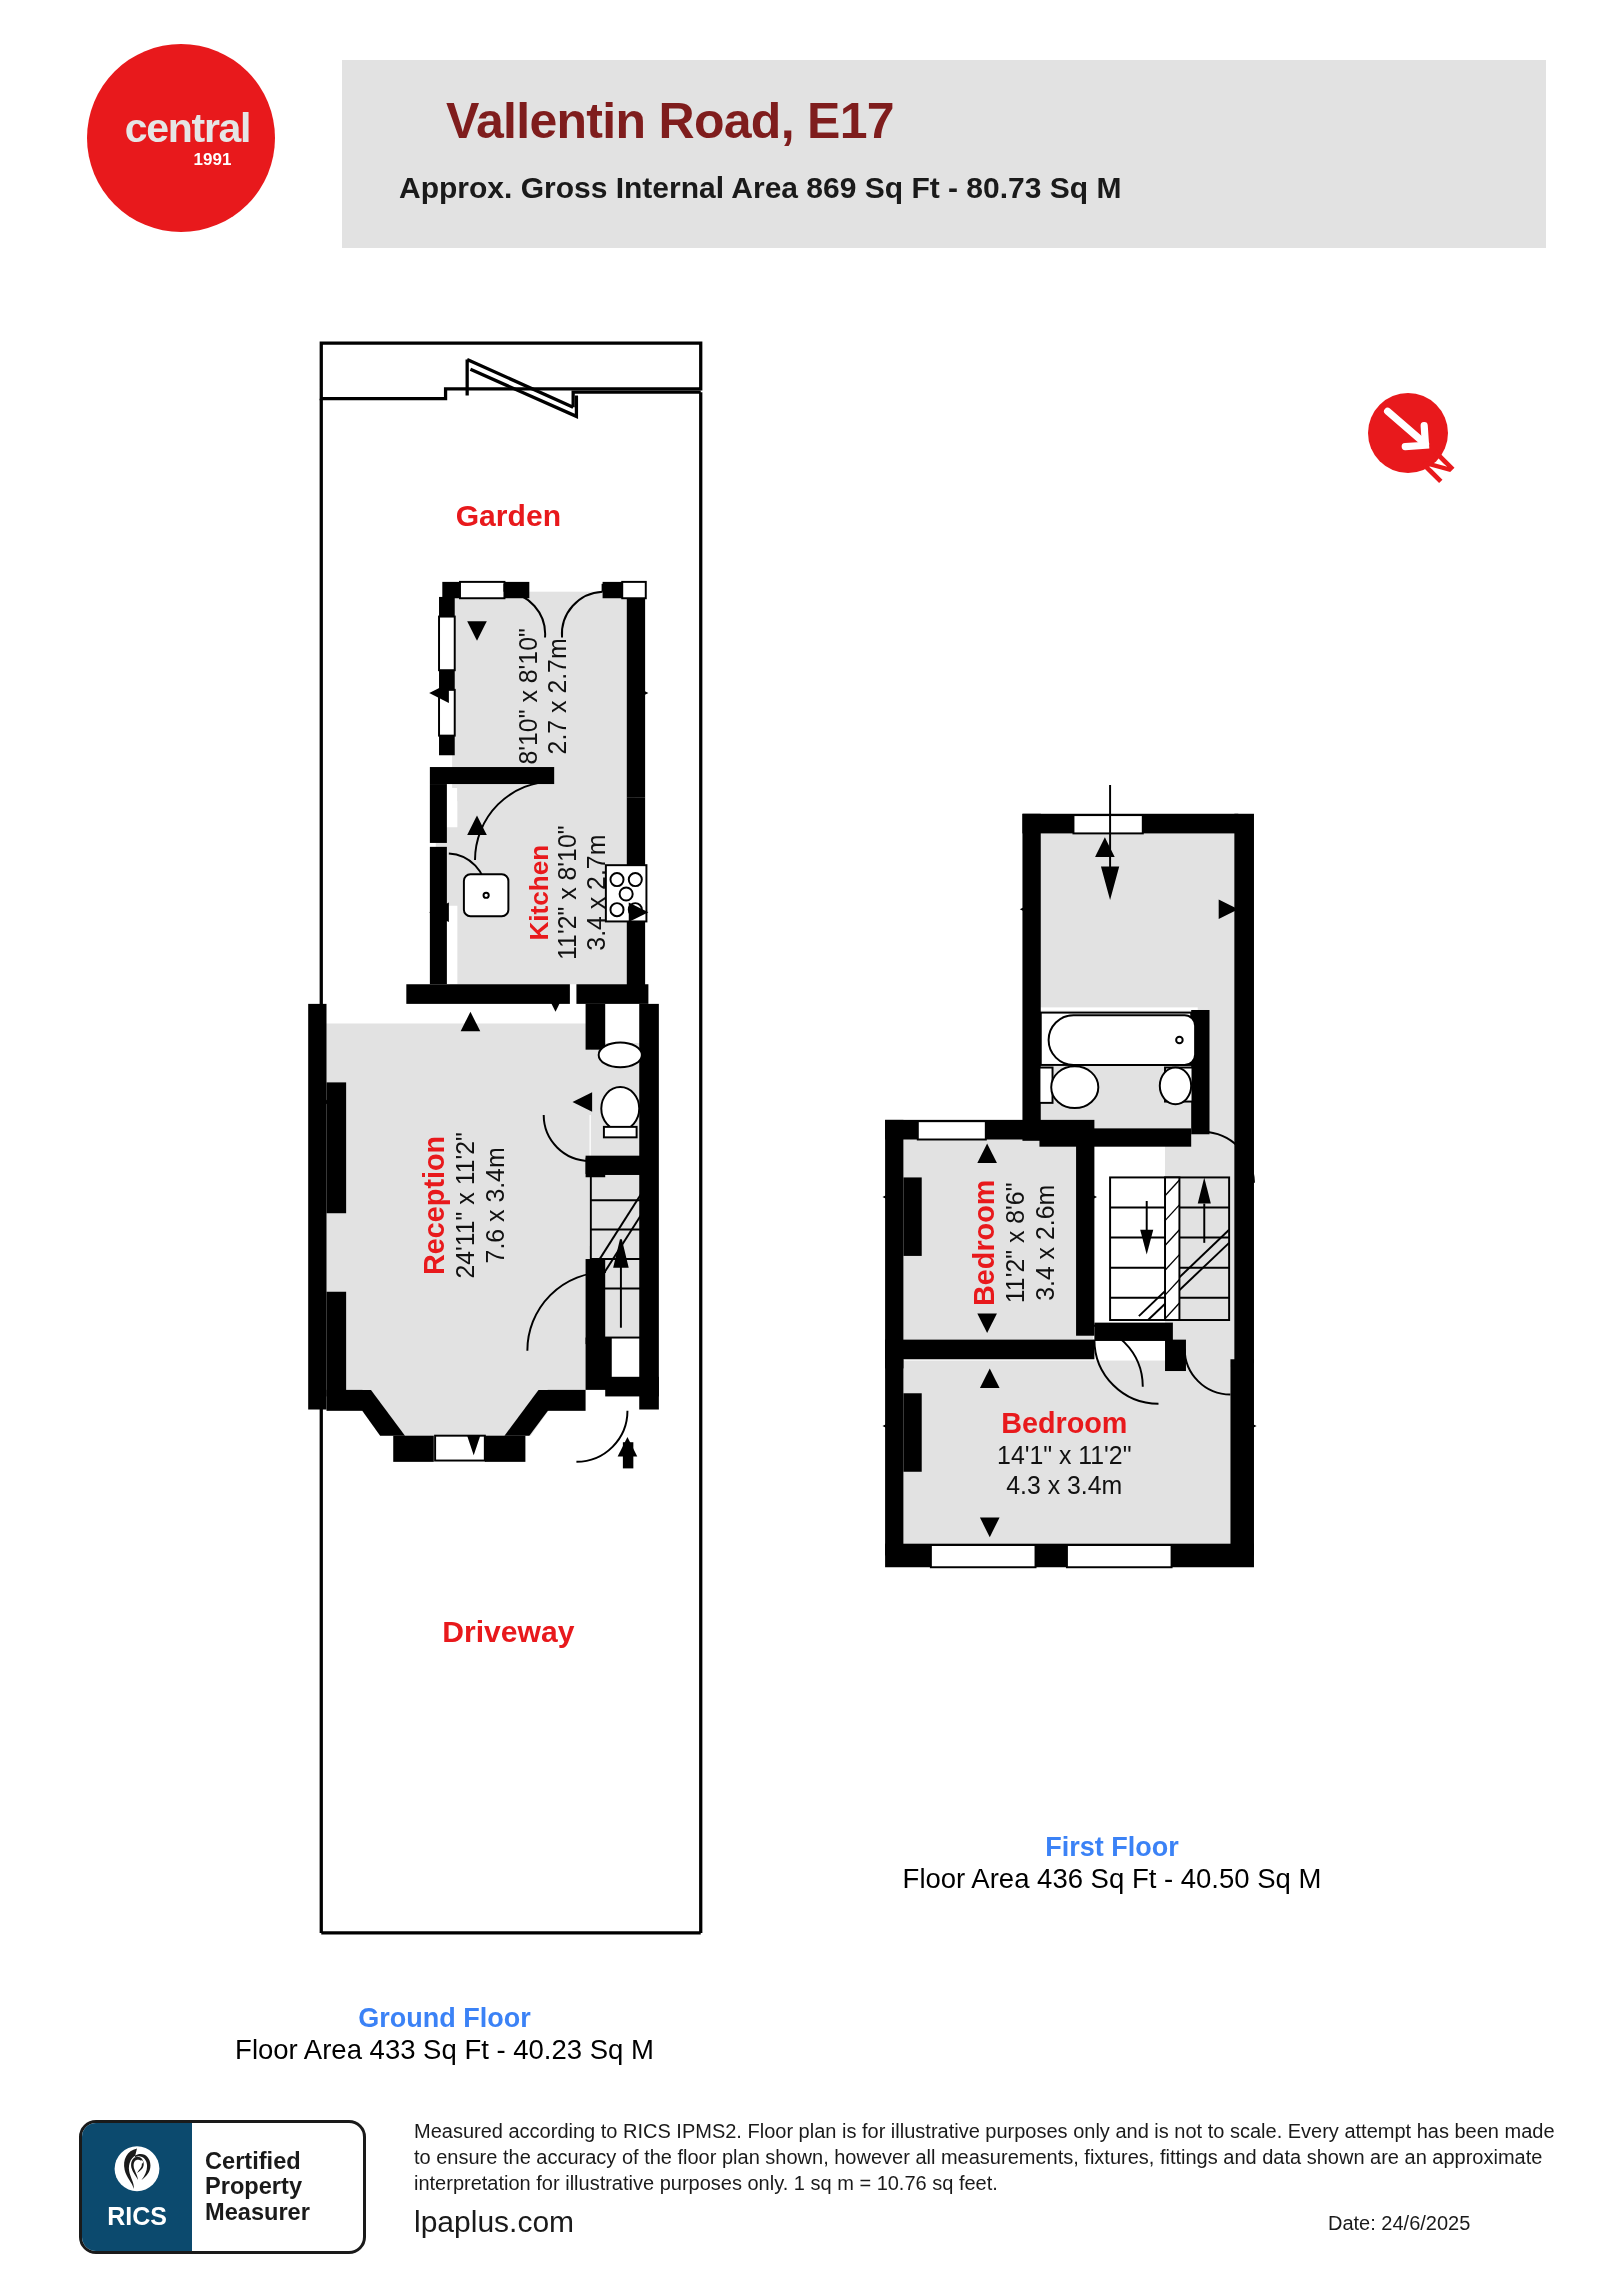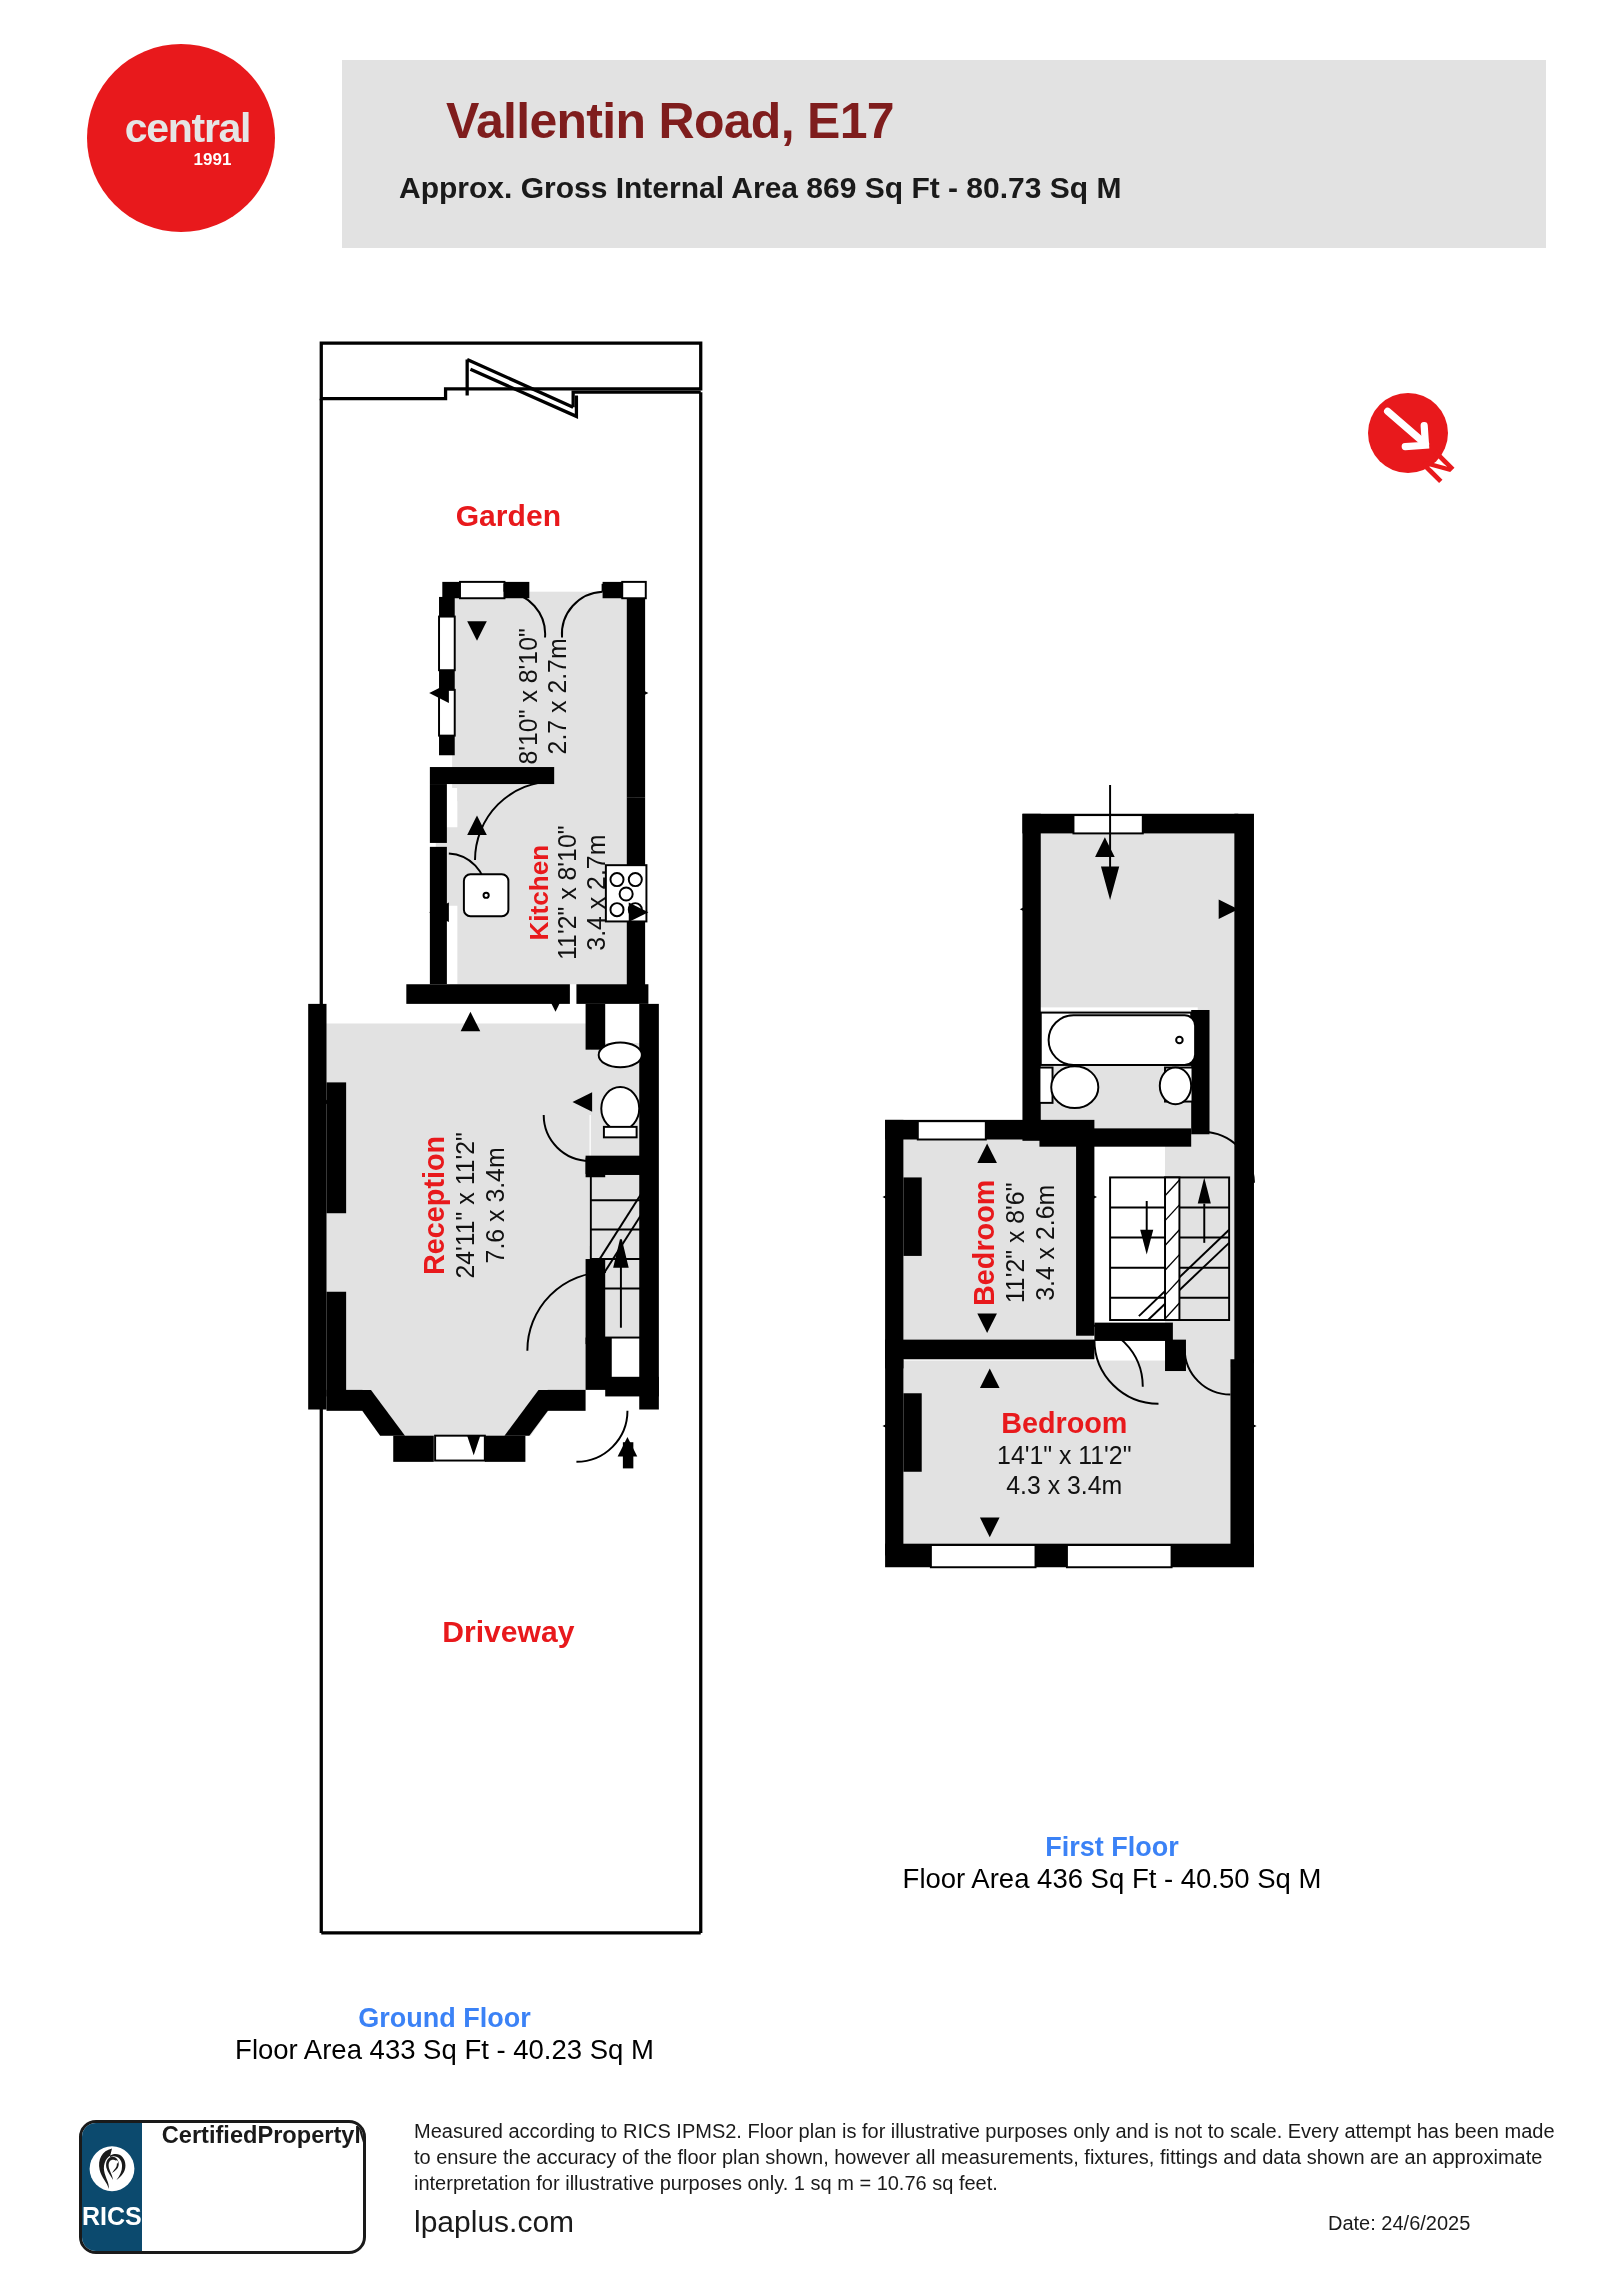--- a/index.html
+++ b/index.html
@@ -61,21 +61,21 @@
     position:absolute;left:79px;top:2120px;width:281px;height:128px;
     border:3.3px solid #1a1a1a;border-radius:17px;overflow:hidden;display:flex;background:#fff;
   }
   #rics-left{
     width:110px;background:#0c4a6e;display:flex;flex-direction:column;
     align-items:center;justify-content:center;
   }
   #rics-lion{width:56px;height:56px;}
   #rics-word{color:#fff;font-size:25px;font-weight:700;letter-spacing:0px;margin-top:2.6px;}
   #rics-right{
-    flex:1;display:flex;flex-direction:row;justify-content:center;padding-left:20px;
+    flex:1;display:flex;flex-direction:column;justify-content:center;padding-left:13px;
   }
   #rics-right div{font-size:23.6px;font-weight:700;line-height:1.08;color:#1a1a1a;}
 
   #disclaimer{
     position:absolute;left:414px;top:2118px;width:1152px;
     font-size:20px;line-height:1.30;color:#1a1a1a;
   }
   #site{
     position:absolute;left:414px;top:2205px;
     font-size:30px;font-weight:400;color:#1a1a1a;

